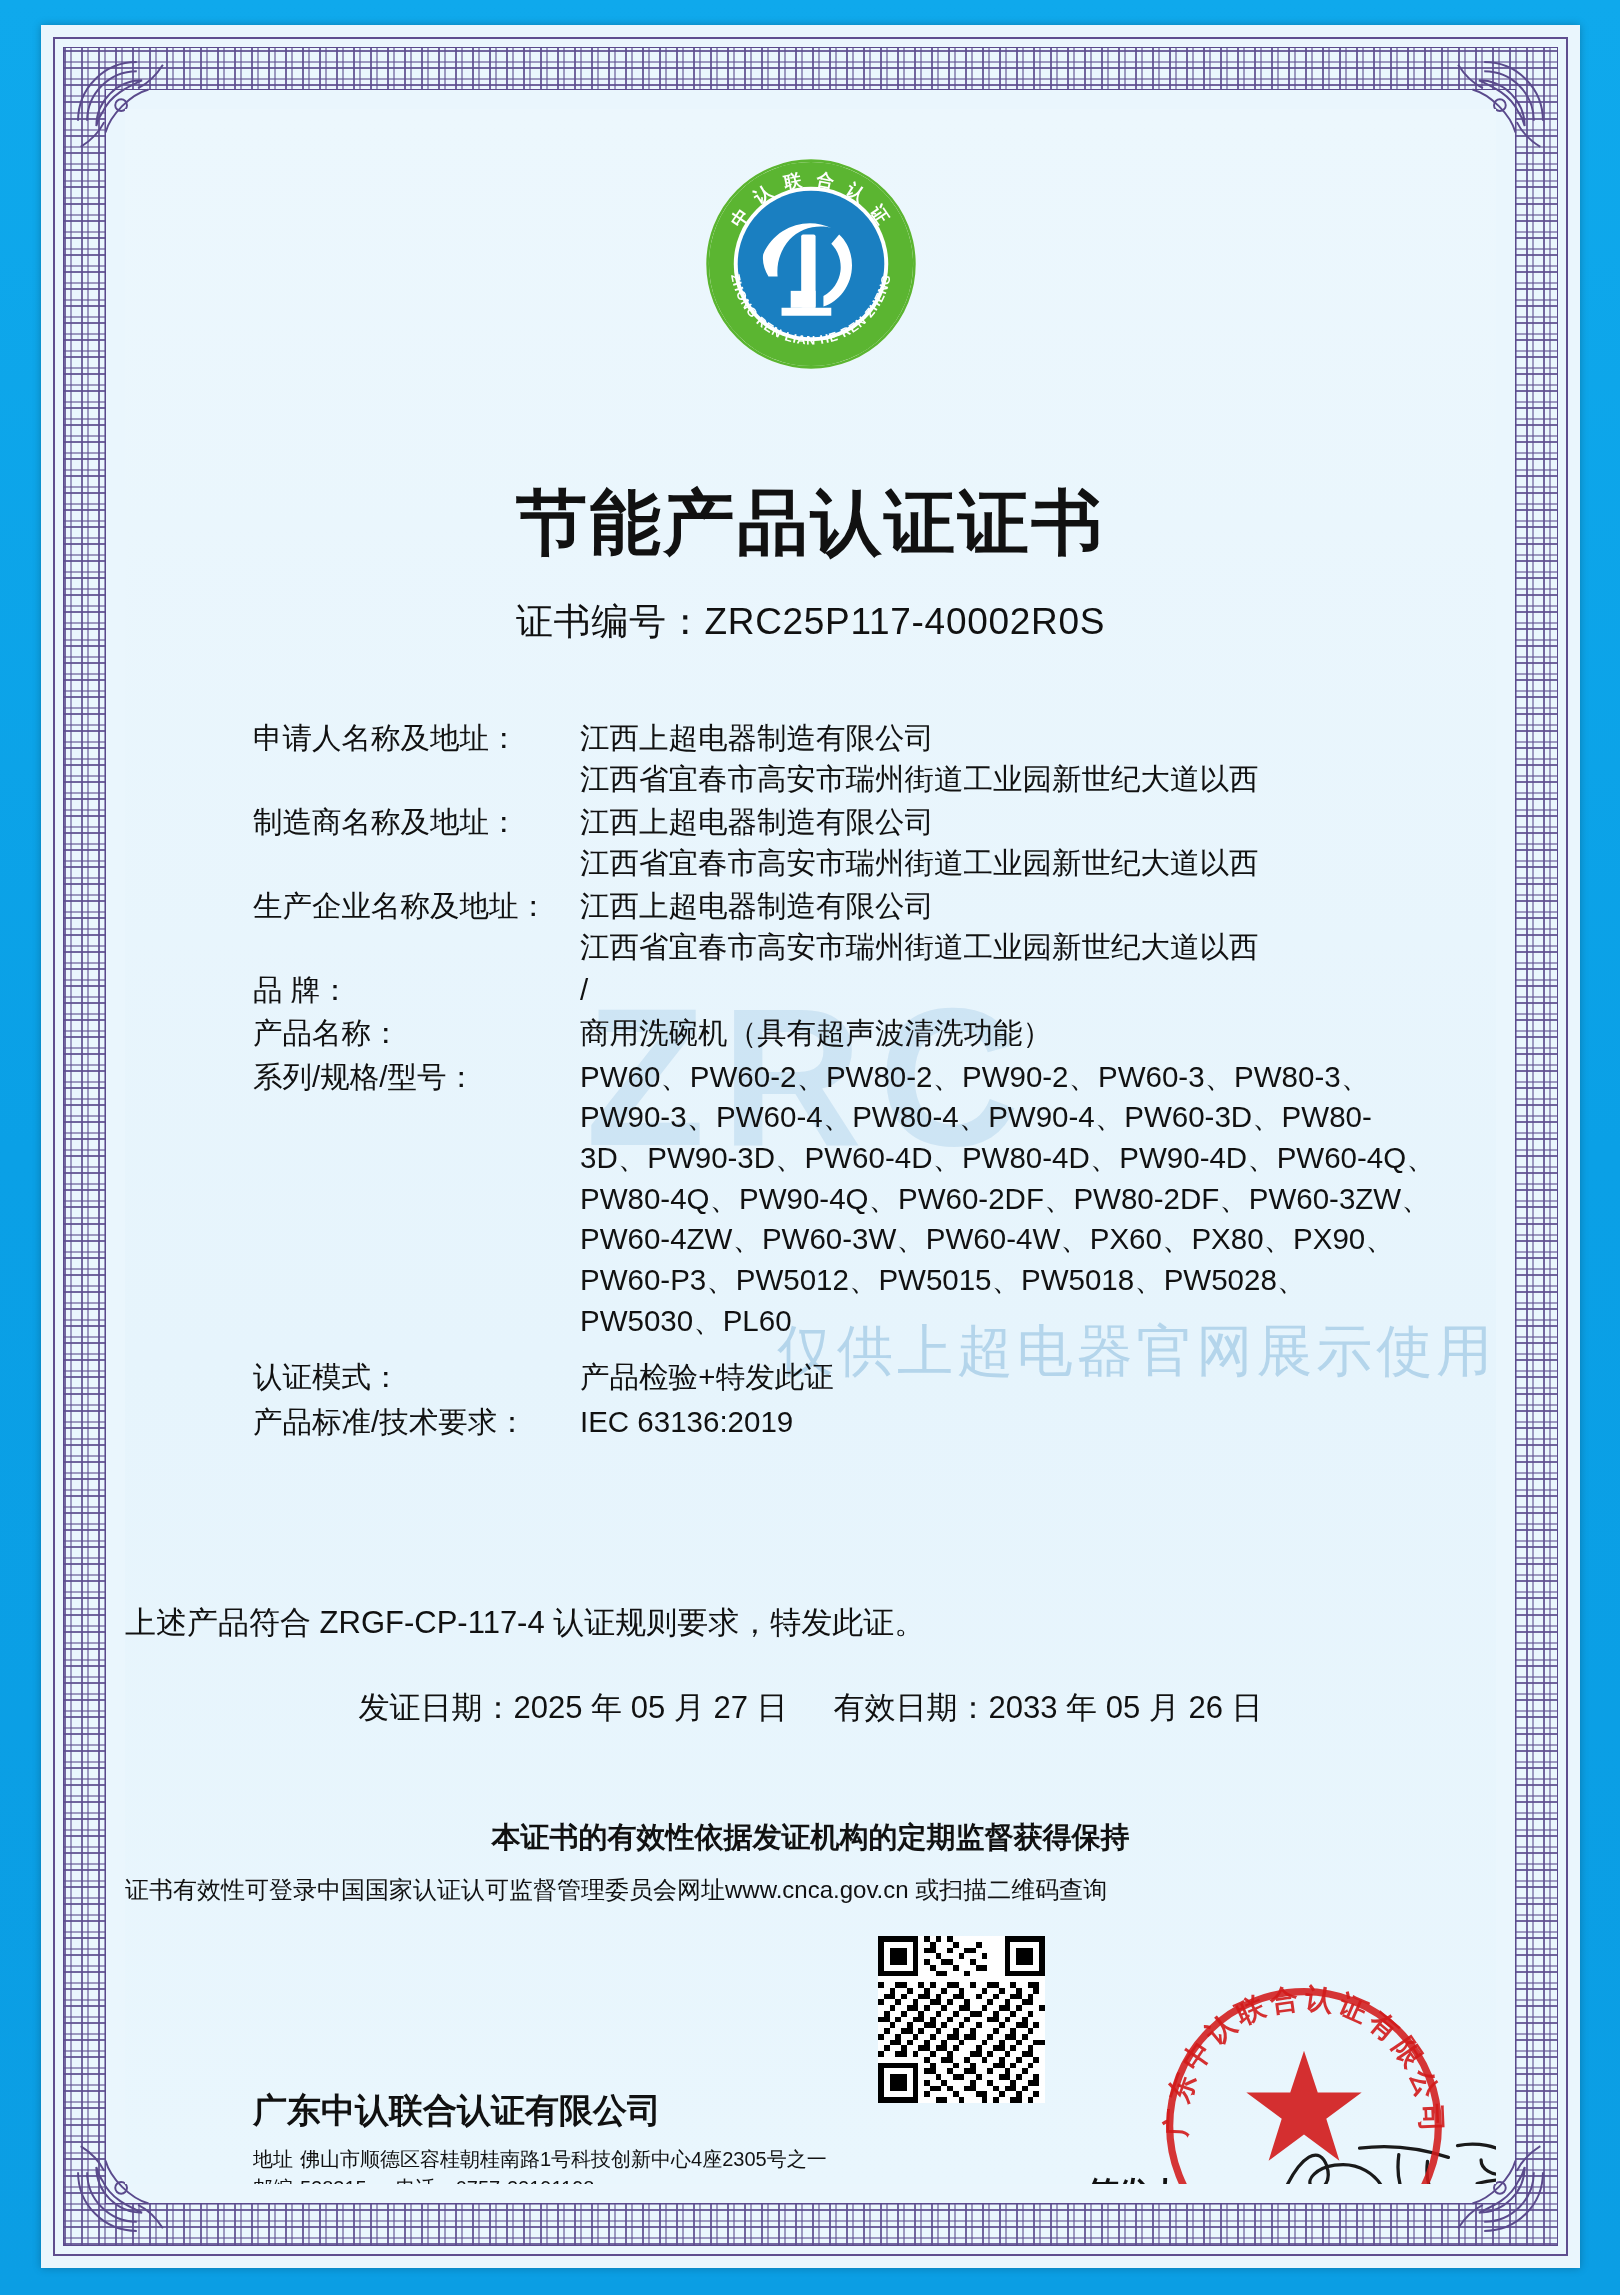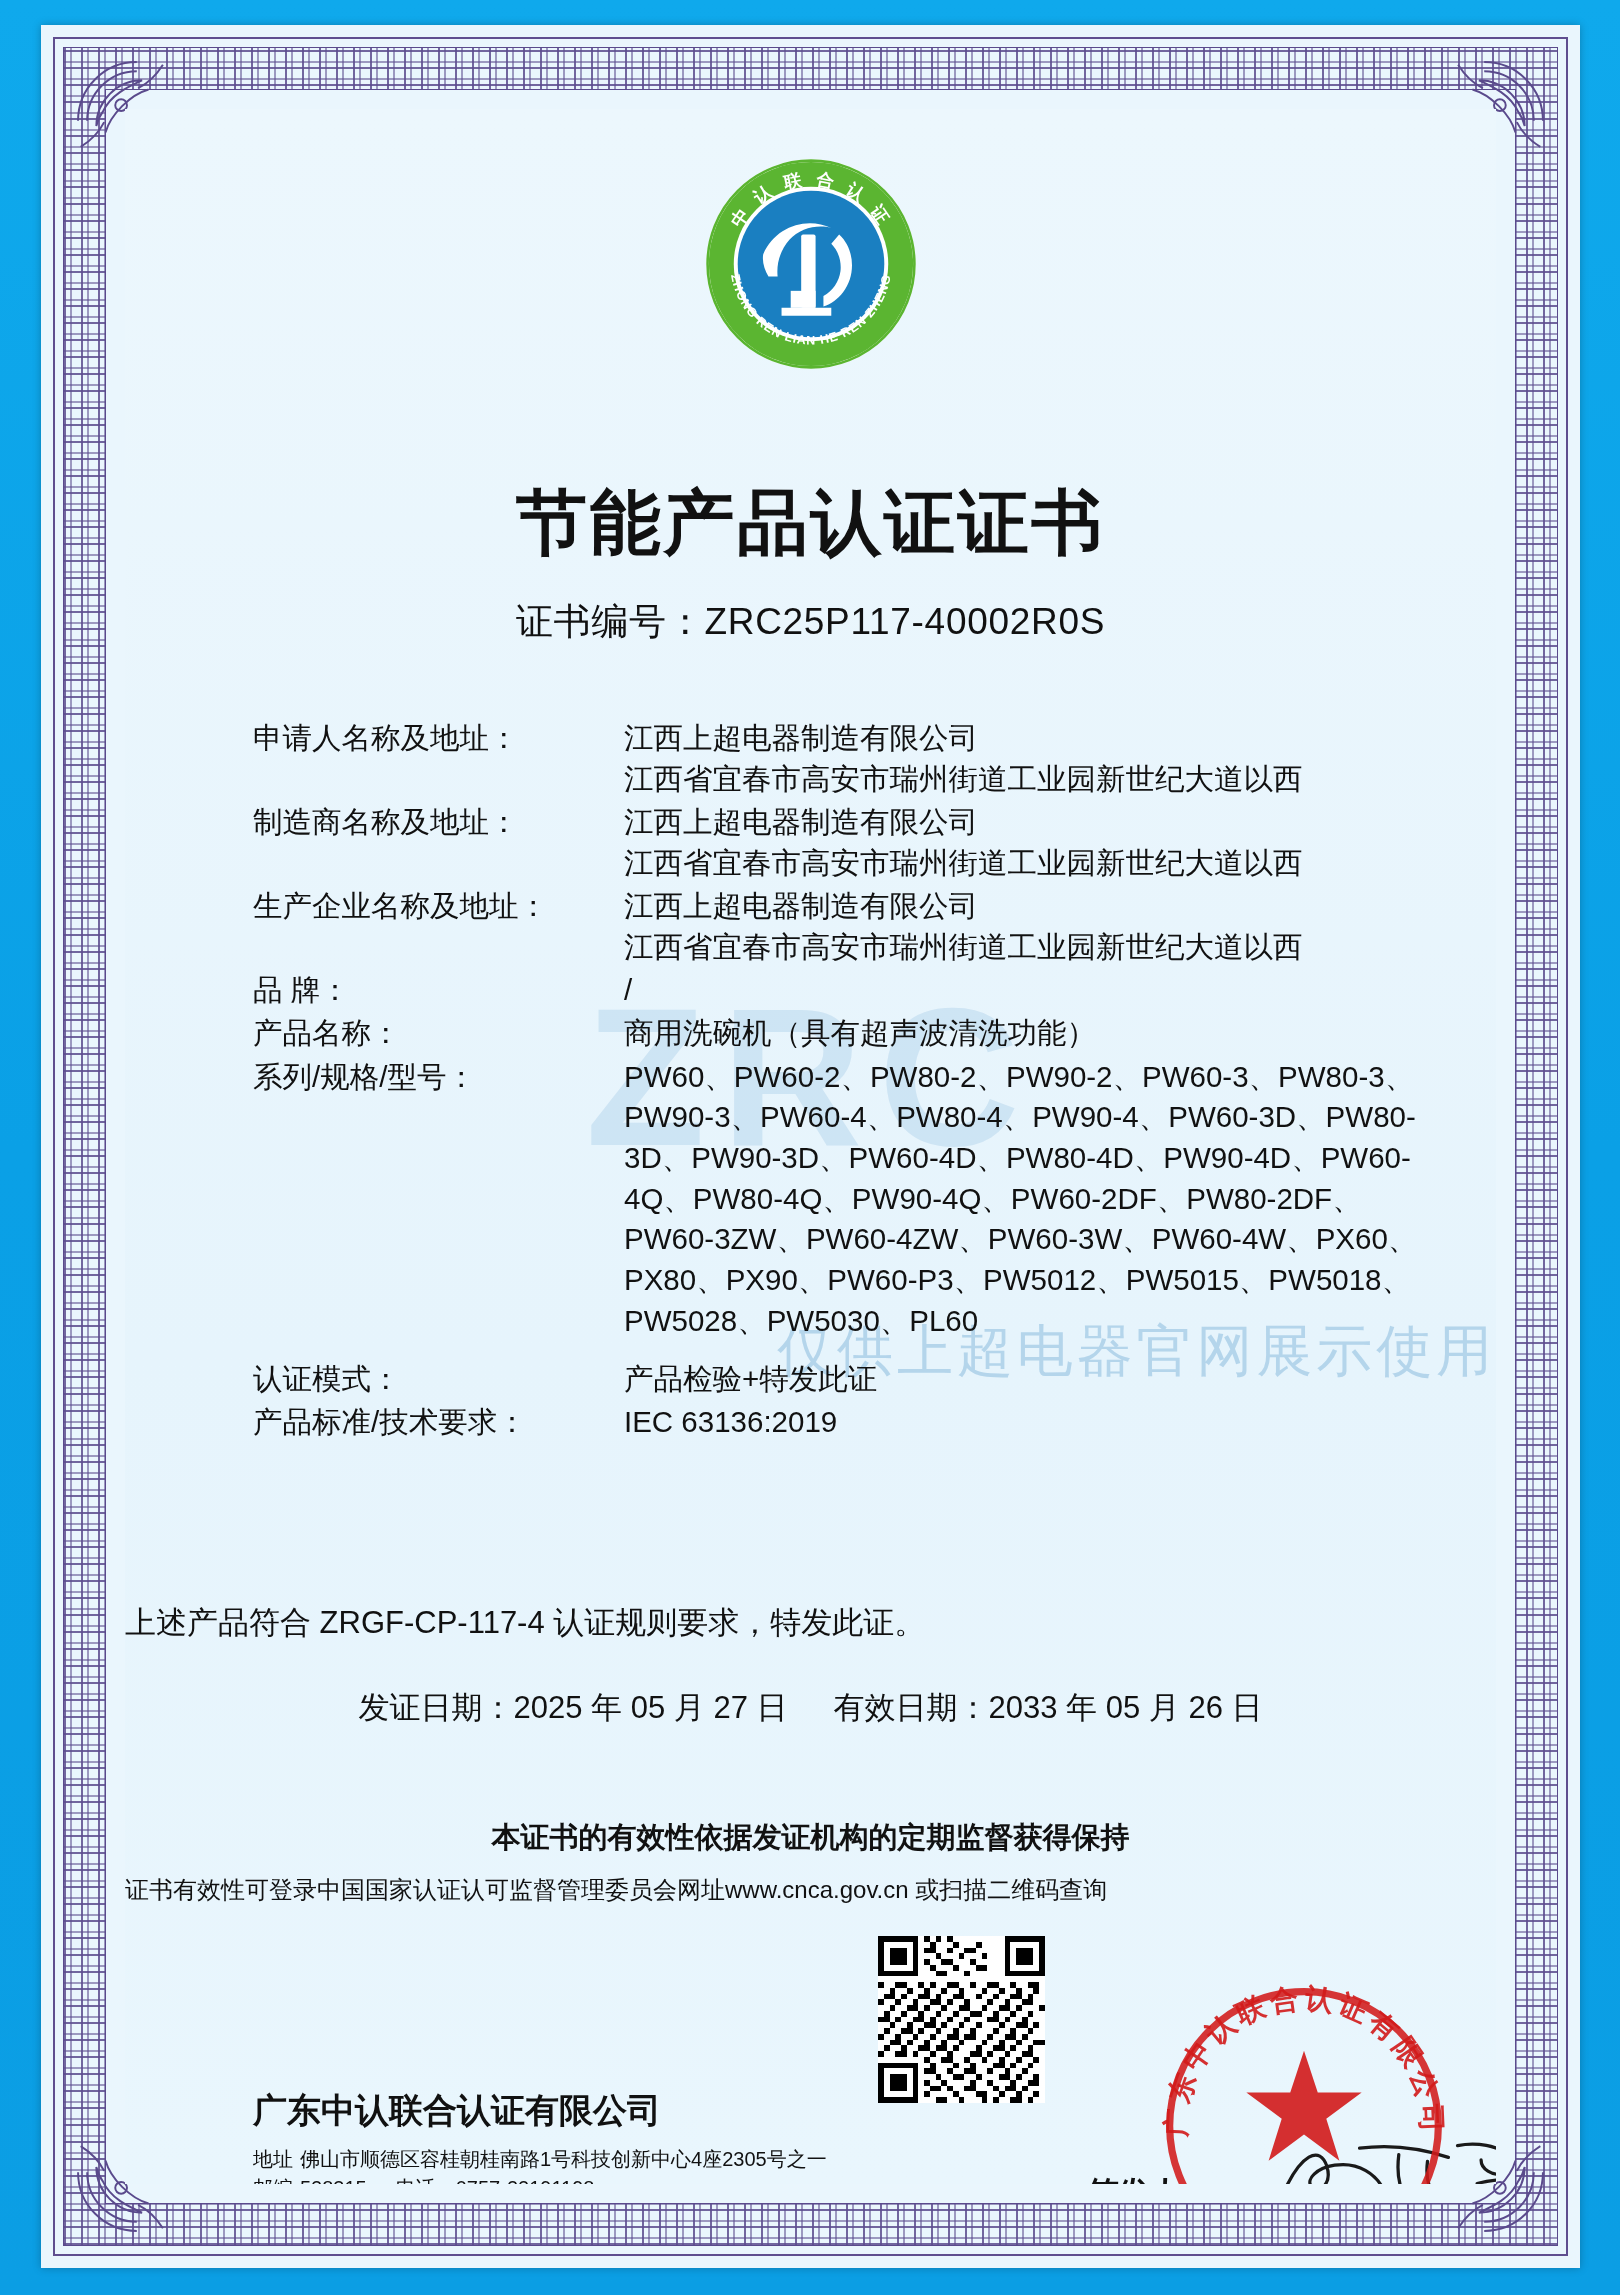--- a/index.html
+++ b/index.html
@@ -151,21 +151,20 @@
     top: 609px;
     right: 59px;
     font-size: 29.5px;
     color: #111;
     line-height: 1.38;
   }
   .frow {
     display: flex;
     align-items: flex-start;
     margin-bottom: 2.6px;
-    gap: 44px;
   }
   .flabel {
     width: 327px;
     flex: 0 0 327px;
     text-align: left;
     white-space: nowrap;
   }
   .fvalue {
     flex: 1;
   }
@@ -404,21 +403,21 @@
         <div class="frow">
           <div class="flabel">产品名称：</div>
           <div class="fvalue">商用洗碗机（具有超声波清洗功能）</div>
         </div>
 
         <div class="frow">
           <div class="flabel">系列/规格/型号：</div>
           <div class="fvalue">PW60、PW60-2、PW80-2、PW90-2、PW60-3、PW80-3、PW90-3、PW60-4、PW80-4、PW90-4、PW60-3D、PW80-3D、PW90-3D、PW60-4D、PW80-4D、PW90-4D、PW60-4Q、PW80-4Q、PW90-4Q、PW60-2DF、PW80-2DF、PW60-3ZW、PW60-4ZW、PW60-3W、PW60-4W、PX60、PX80、PX90、PW60-P3、PW5012、PW5015、PW5018、PW5028、PW5030、PL60</div>
         </div>
 
-        <div class="frow" style="margin-top:17px;">
+        <div class="frow" style="margin-top:17px;font-family:Liberation Mono, monospace;">
           <div class="flabel">认证模式：</div>
           <div class="fvalue">产品检验+特发此证</div>
         </div>
 
         <div class="frow">
           <div class="flabel">产品标准/技术要求：</div>
           <div class="fvalue">IEC 63136:2019</div>
         </div>
       </div>
 

